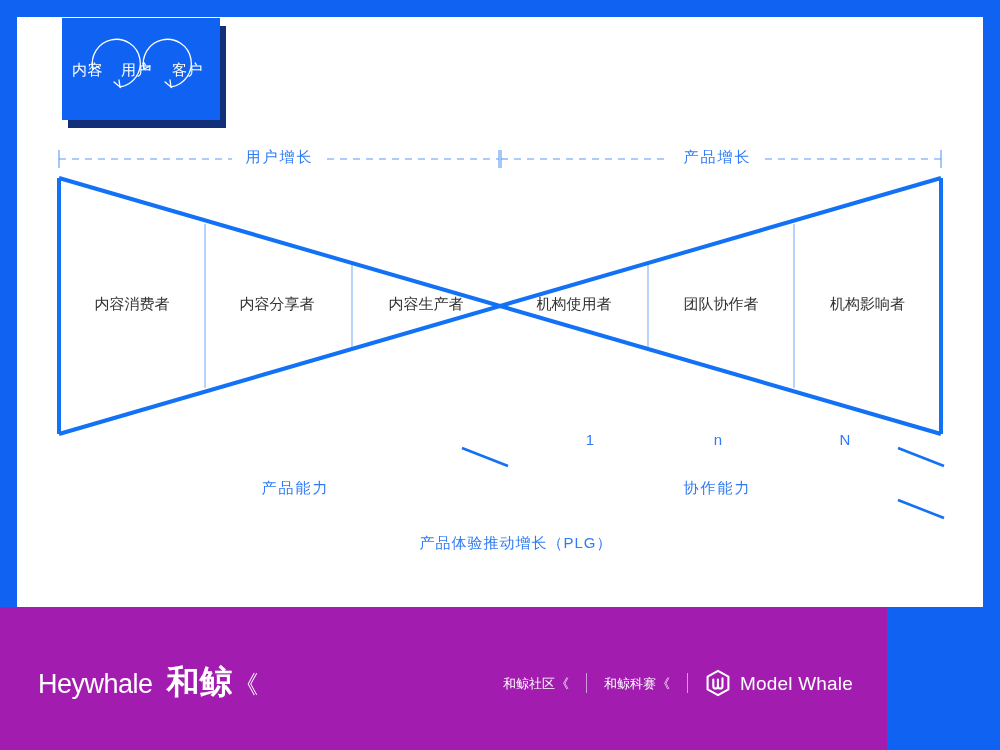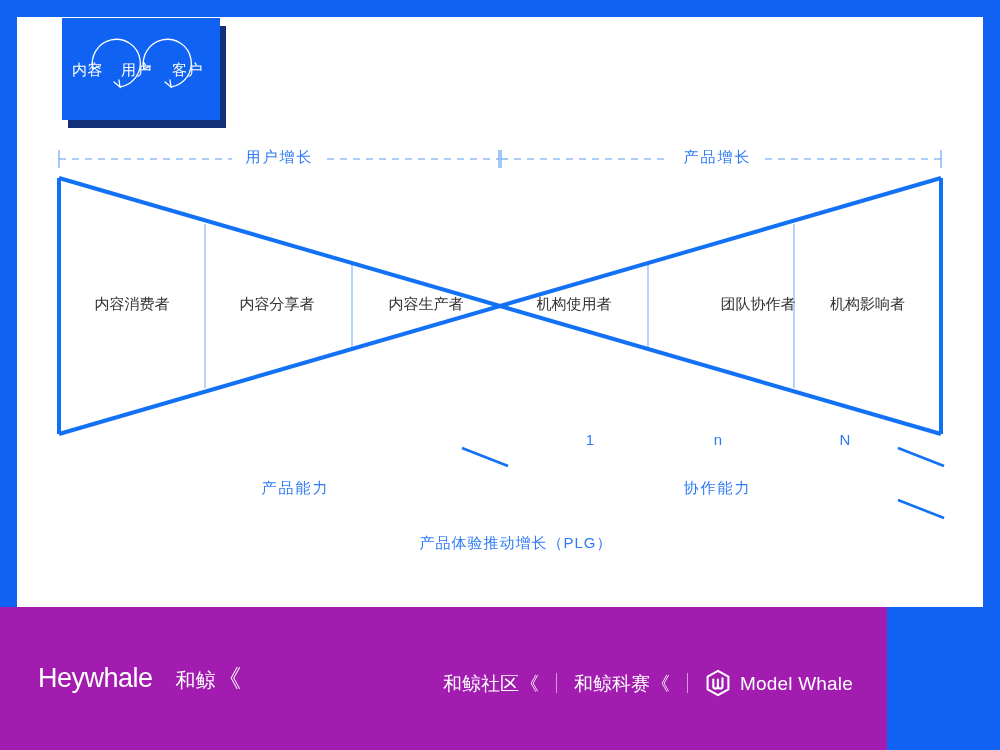--- a/index.html
+++ b/index.html
@@ -145,39 +145,40 @@
     display: flex;
     align-items: baseline;
     color: #ffffff;
   }
   .hw-en {
     font-size: 27px;
     letter-spacing: -0.5px;
     line-height: 1;
   }
   .hw-cn {
-    font-size: 20px;
-    margin-left: 23px;
-    line-height: 1;
+    font-size: 33px;
+    margin-left: 14px;
+    line-height: 1;
+    font-weight: bold;
   }
   .hw-mark {
     font-size: 25px;
     margin-left: 1px;
     line-height: 1;
   }
   .footer-right {
     position: absolute;
     right: 34px;
     top: 62px;
     display: flex;
     align-items: center;
     color: #ffffff;
   }
   .fr-item {
-    font-size: 19px;
+    font-size: 13px;
     line-height: 1;
     white-space: nowrap;
     display: flex;
     align-items: center;
   }
   .fr-item .mk { margin-left: 1px; }
   .fr-sep {
     width: 1px;
     height: 20px;
     background: rgba(255,255,255,0.55);
@@ -282,21 +283,21 @@
     </g>
   </svg>
 
   <div class="growth-label" style="left:232px; width:95px;">用户增长</div>
   <div class="growth-label" style="left:670px; width:95px;">产品增长</div>
 
   <div class="seg-label" style="left:59px;  width:146px;">内容消费者</div>
   <div class="seg-label" style="left:195px; width:164px;">内容分享者</div>
   <div class="seg-label" style="left:352px; width:148px;">内容生产者</div>
   <div class="seg-label" style="left:500px; width:148px;">机构使用者</div>
-  <div class="seg-label" style="left:648px; width:146px;padding-left:37px;">团队协作者</div>
+  <div class="seg-label" style="left:648px; width:146px;">团队协作者</div>
   <div class="seg-label" style="left:794px; width:147px;">机构影响者</div>
 
   <div class="scale-label" style="left:570px; width:40px;">1</div>
   <div class="scale-label" style="left:698px; width:40px;">n</div>
   <div class="scale-label" style="left:825px; width:40px;">N</div>
 
   <div class="cap-label" style="left:248px; width:95px;">产品能力</div>
   <div class="cap-label" style="left:670px; width:95px;">协作能力</div>
 
   <div class="plg-label">产品体验推动增长（PLG）</div>

